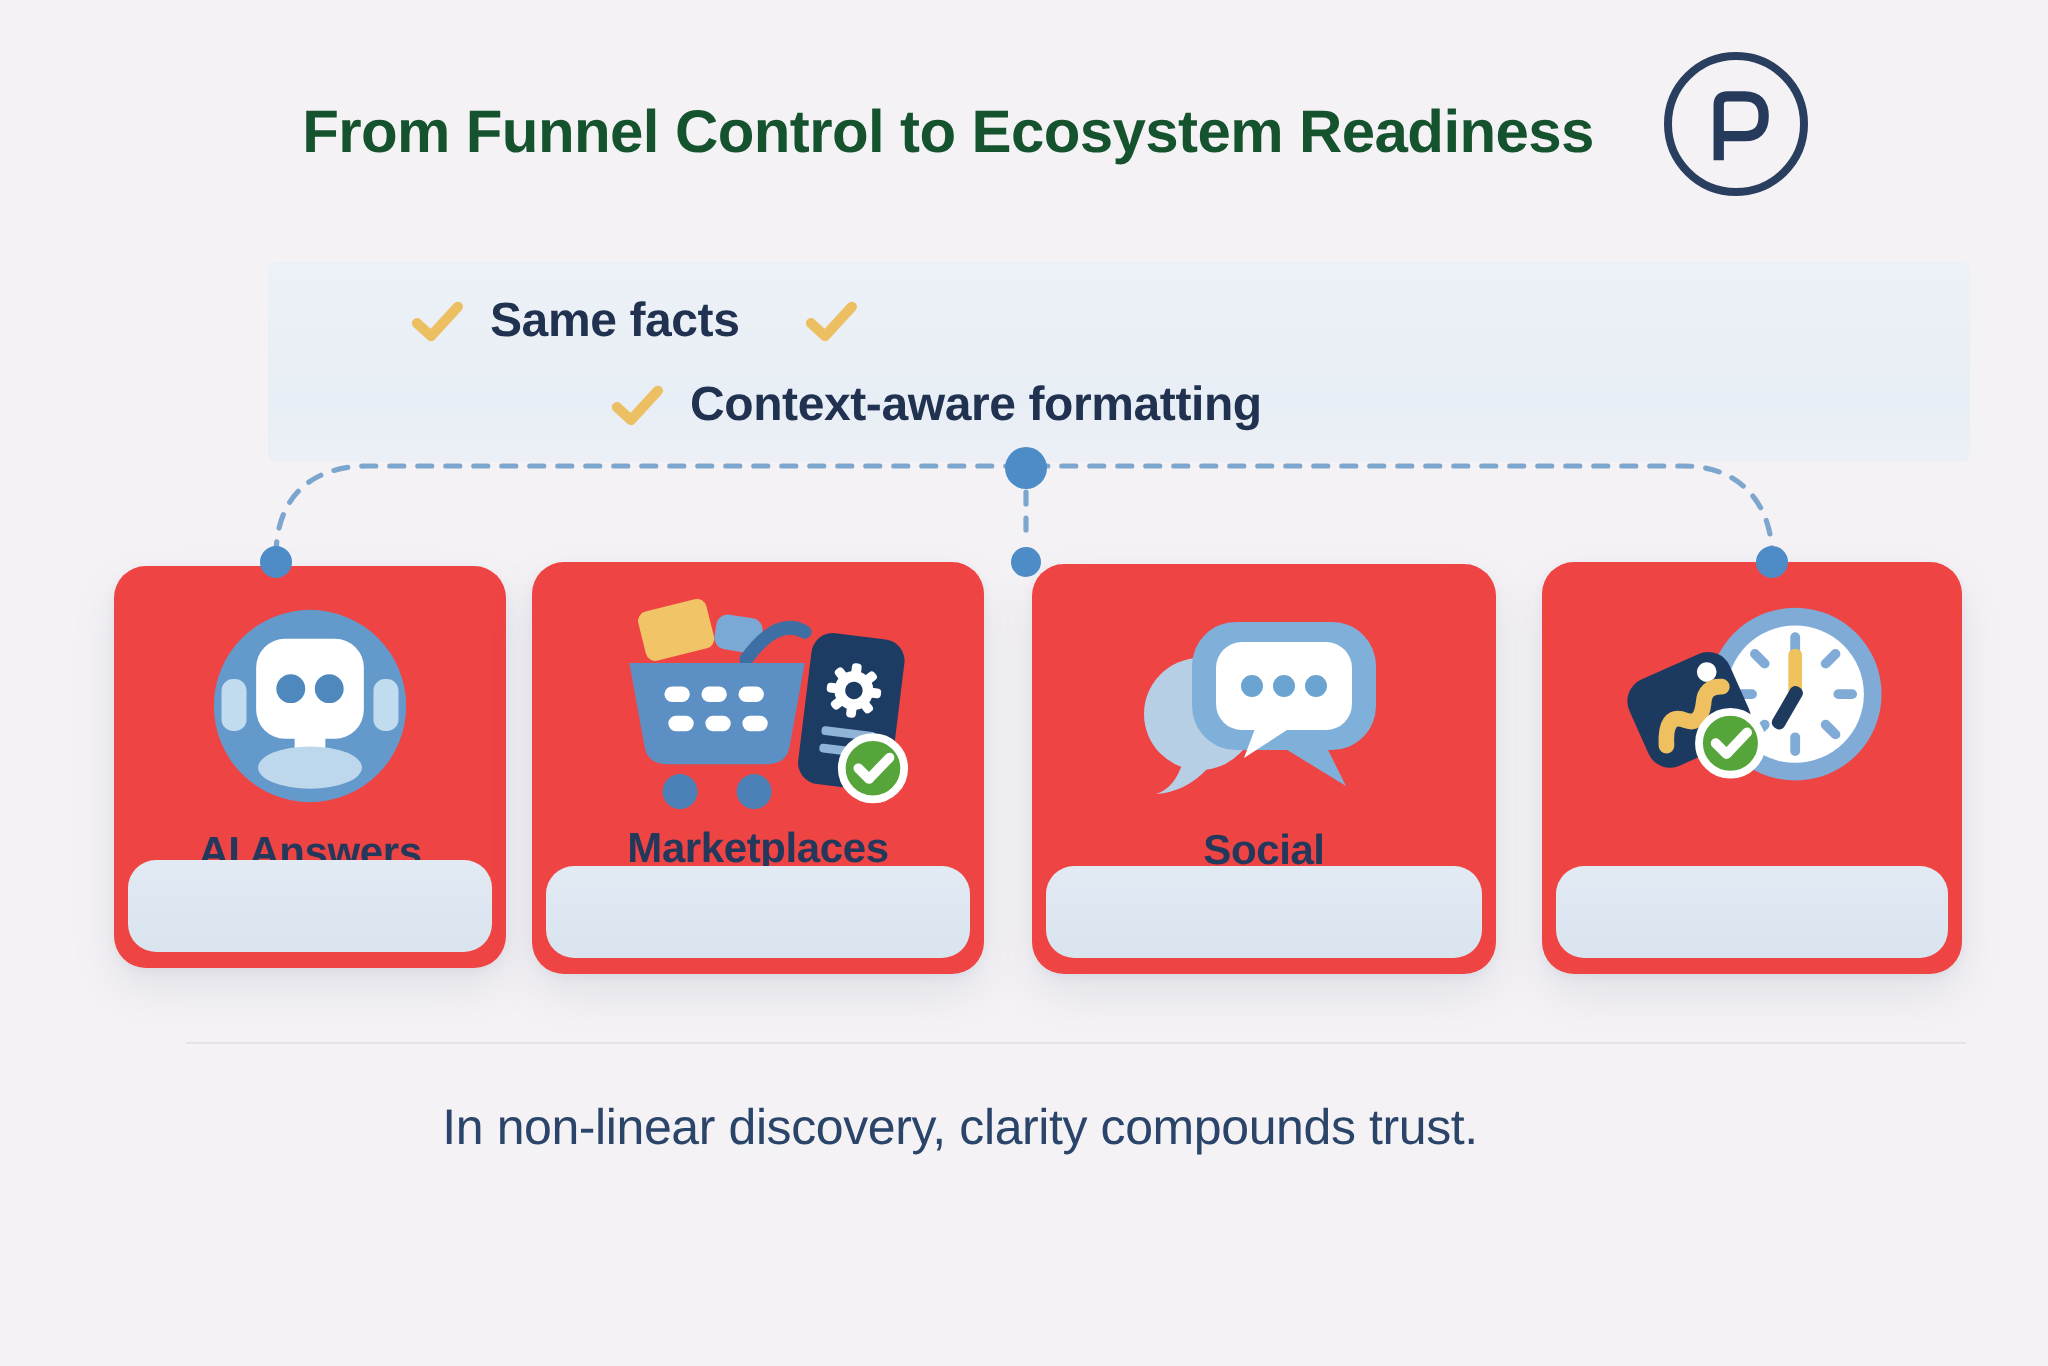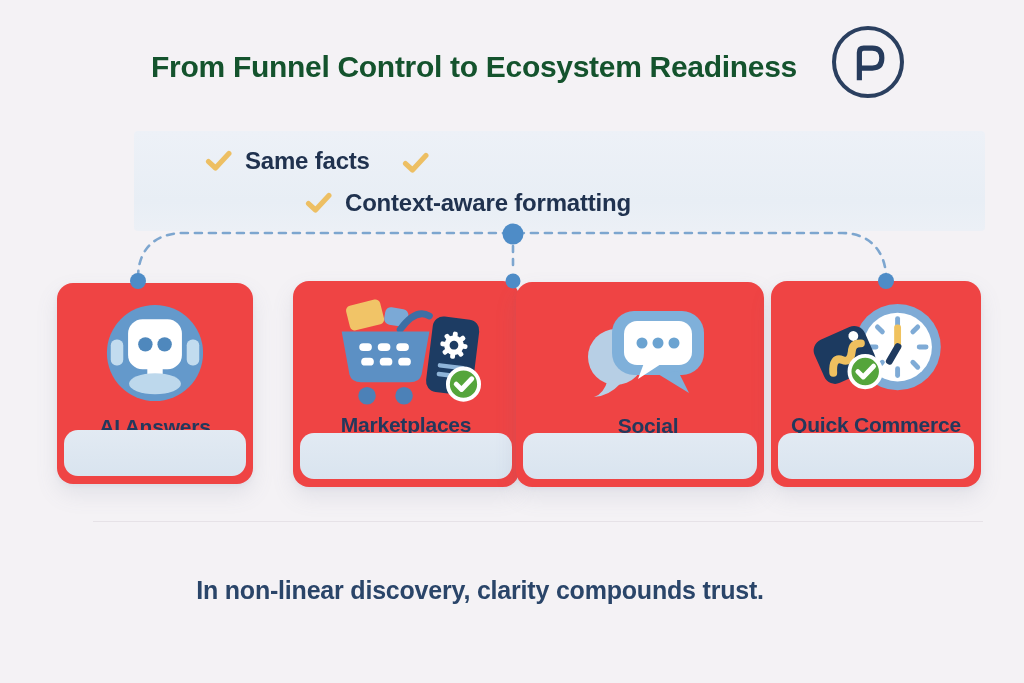--- a/index.html
+++ b/index.html
@@ -22,53 +22,53 @@
     display:flex;align-items:center;justify-content:center;
     background:transparent;
   }
   
   .principles-panel{
     left:134px;top:131px;width:851px;height:100px;
     background:linear-gradient(180deg,#edf1f7 0%,#e8eef5 70%,#ecf0f6 100%);
     border-radius:4px;
   }
   .principle-row{display:flex;align-items:center;gap:32px;}
-  .row1{left:205px;top:147px;align-items:flex-end;}
+  .row1{left:205px;top:147px;}
   .row2{left:305px;top:189px;}
   .principle-item{display:flex;align-items:center;gap:12px;}
   .principle-label{
     font-size:24px;font-weight:600;color:#20324f;letter-spacing:-0.2px;
     white-space:nowrap;
   }
   
   .connector-svg{left:0;top:0;width:1024px;height:683px;z-index:3;pointer-events:none;}
   
   .channel-card{
     background:#ef4444;border-radius:16px;z-index:2;
     box-shadow:0 10px 22px rgba(105,118,150,0.13), 0 2px 5px rgba(105,118,150,0.08);
     display:flex;flex-direction:column;align-items:center;
   }
   .card-1{left:57px;top:283px;width:196px;height:201px;}
-  .card-2{left:266px;top:281px;width:226px;height:206px;margin-left:27px;}
-  .card-3{left:516px;top:282px;width:232px;height:205px;padding-left:16px;}
+  .card-2{left:266px;top:281px;width:226px;height:206px;}
+  .card-3{left:516px;top:282px;width:232px;height:205px;}
   .card-4{left:771px;top:281px;width:210px;height:206px;}
   .icon-box{height:112px;margin-top:14px;display:flex;align-items:center;justify-content:center;}
   .card-label{
     margin-top:6px;font-size:21px;font-weight:700;color:#24385c;
     letter-spacing:-0.2px;white-space:nowrap;
   }
   .card-footer-band{
     position:absolute;left:7px;right:7px;bottom:8px;height:46px;border-radius:14px;
     background:linear-gradient(180deg,#e2eaf3,#d9e4ef);
   }
   
   .divider-line{left:93px;top:521px;width:890px;height:1px;background:#e6e2e7;}
   .tagline{
-    top:576px;left:480px;transform:translateX(-50%);
-    font-size:25px;font-weight:700;color:#2a4569;letter-spacing:-0.2px;
+    top:550px;left:480px;transform:translateX(-50%);
+    font-size:25px;font-weight:400;color:#2a4569;letter-spacing:-0.2px;
     white-space:nowrap;
   }
 </style>
 </head>
 <body>
 
 <div class="abs main-title">From Funnel Control to Ecosystem Readiness</div>
 
 <div class="abs logo-ring">
   <svg width="38" height="42" viewBox="0 0 44 48">
@@ -202,18 +202,17 @@
       <rect x="92.5" y="30" width="7" height="24" rx="3" fill="#1e3a5f" transform="rotate(210 96 50)"></rect>
       <g transform="rotate(-24 42 58)">
         <rect x="14" y="34" width="56" height="48" rx="12" fill="#1c3a60"></rect>
         <circle cx="58" cy="44" r="5" fill="#ffffff"></circle>
         <path d="M24 70 Q30 54 38 62 Q44 68 50 58 Q54 50 62 54" fill="none" stroke="#efc05f" stroke-width="8" stroke-linecap="round"></path>
       </g>
       <circle cx="63" cy="75" r="16" fill="#55a53b" stroke="#ffffff" stroke-width="4"></circle>
       <path d="M55.5 75 L61 80.5 L71.5 69.5" fill="none" stroke="#ffffff" stroke-width="5" stroke-linecap="round" stroke-linejoin="round"></path>
     </svg>
   </div>
-  <div class="card-label">Quick Commerce</div>
   <div class="card-footer-band"></div>
 </div>
 
 <div class="abs divider-line"></div>
 <div class="abs tagline">In non-linear discovery, clarity compounds trust.</div>
 
 </body></html>

